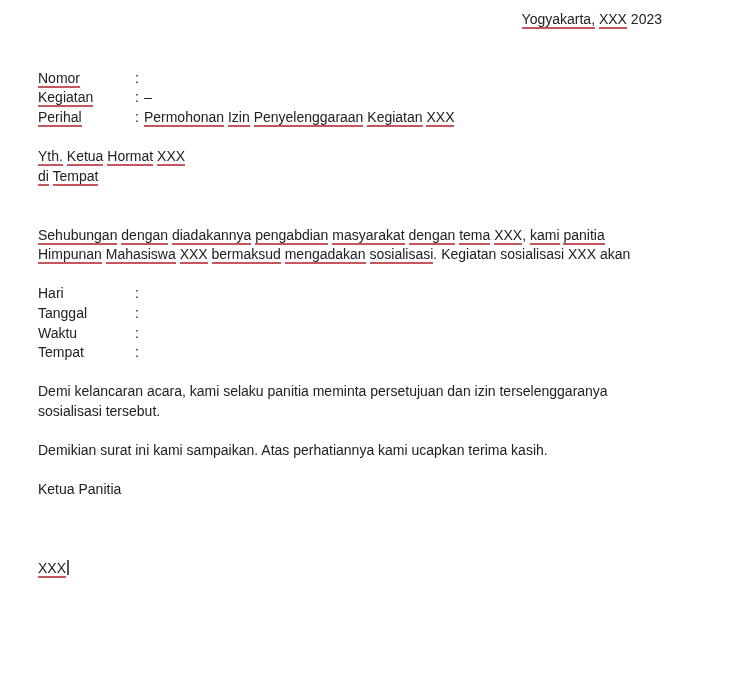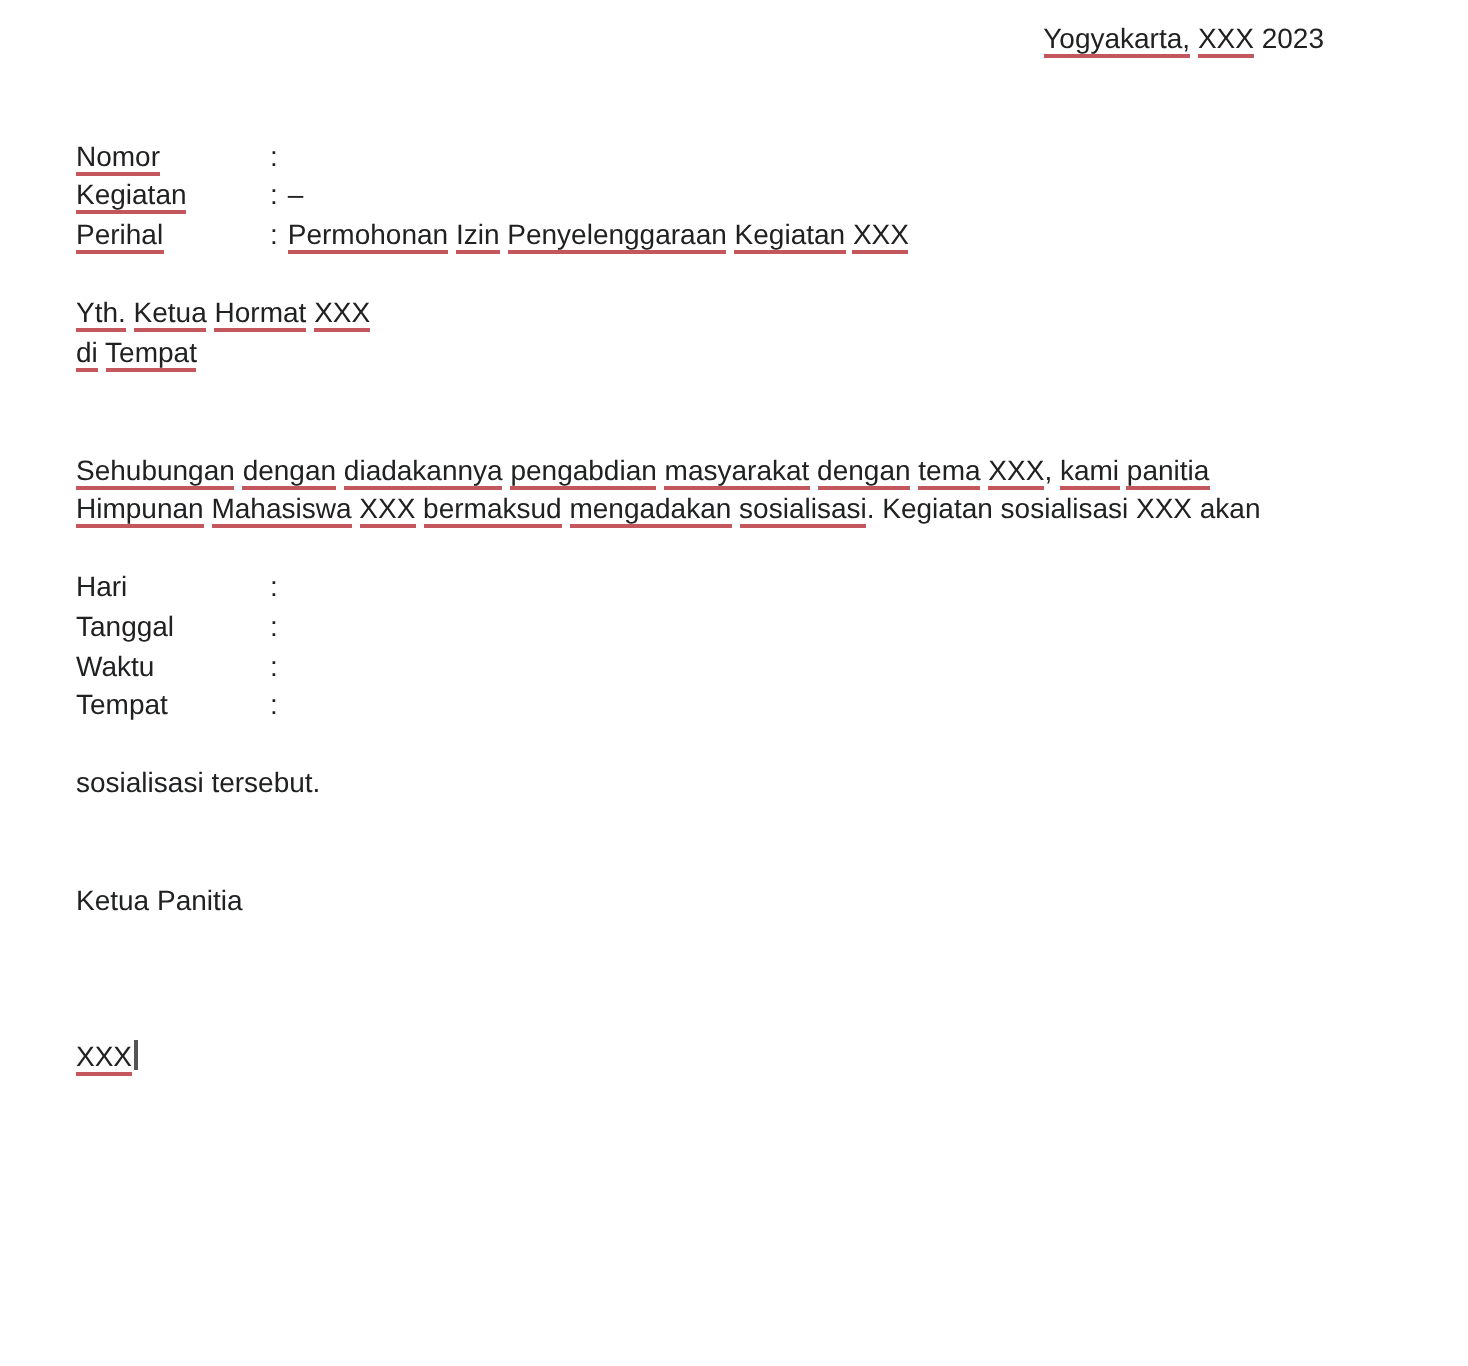--- a/index.html
+++ b/index.html
@@ -65,20 +65,22 @@
       <div class="spacer" style="height: 19.6px;"></div>
       <div class="spacer" style="height: 19.6px;"></div>
       <div class="line"><span class="seg ms">Sehubungan</span><span class="seg"> </span><span class="seg ms">dengan</span><span class="seg"> </span><span class="seg ms">diadakannya</span><span class="seg"> </span><span class="seg ms">pengabdian</span><span class="seg"> </span><span class="seg ms">masyarakat</span><span class="seg"> </span><span class="seg ms">dengan</span><span class="seg"> </span><span class="seg ms">tema</span><span class="seg"> </span><span class="seg ms">XXX</span><span class="seg">, </span><span class="seg ms">kami</span><span class="seg"> </span><span class="seg ms">panitia</span></div>
       <div class="line"><span class="seg ms">Himpunan</span><span class="seg"> </span><span class="seg ms">Mahasiswa</span><span class="seg"> </span><span class="seg ms">XXX</span><span class="seg"> </span><span class="seg ms">bermaksud</span><span class="seg"> </span><span class="seg ms">mengadakan</span><span class="seg"> </span><span class="seg ms">sosialisasi</span><span class="seg">. Kegiatan sosialisasi XXX akan</span></div>
       <div class="spacer" style="height: 19.6px;"></div>
       <div class="row"><span class="label"><span class="seg">Hari</span></span><span class="colon">:</span><span class="value"></span></div>
       <div class="row"><span class="label"><span class="seg">Tanggal</span></span><span class="colon">:</span><span class="value"></span></div>
       <div class="row"><span class="label"><span class="seg">Waktu</span></span><span class="colon">:</span><span class="value"></span></div>
       <div class="row"><span class="label"><span class="seg">Tempat</span></span><span class="colon">:</span><span class="value"></span></div>
       <div class="spacer" style="height: 19.6px;"></div>
+      <div class="line"><span class="seg">Demi kelancaran acara, kami selaku panitia meminta persetujuan dan izin terselenggaranya</span></div>
       <div class="line"><span class="seg">sosialisasi tersebut.</span></div>
       <div class="spacer" style="height: 19.6px;"></div>
+      <div class="line"><span class="seg">Demikian surat ini kami sampaikan. Atas perhatiannya kami ucapkan terima kasih.</span></div>
       <div class="spacer" style="height: 19.6px;"></div>
       <div class="line"><span class="seg">Ketua Panitia</span></div>
       <div class="spacer" style="height: 58.8px;"></div>
       <div class="line"><span class="seg ms">XXX</span><span class="caret"></span></div>
     </div>
 </div>
 
 </body></html>

